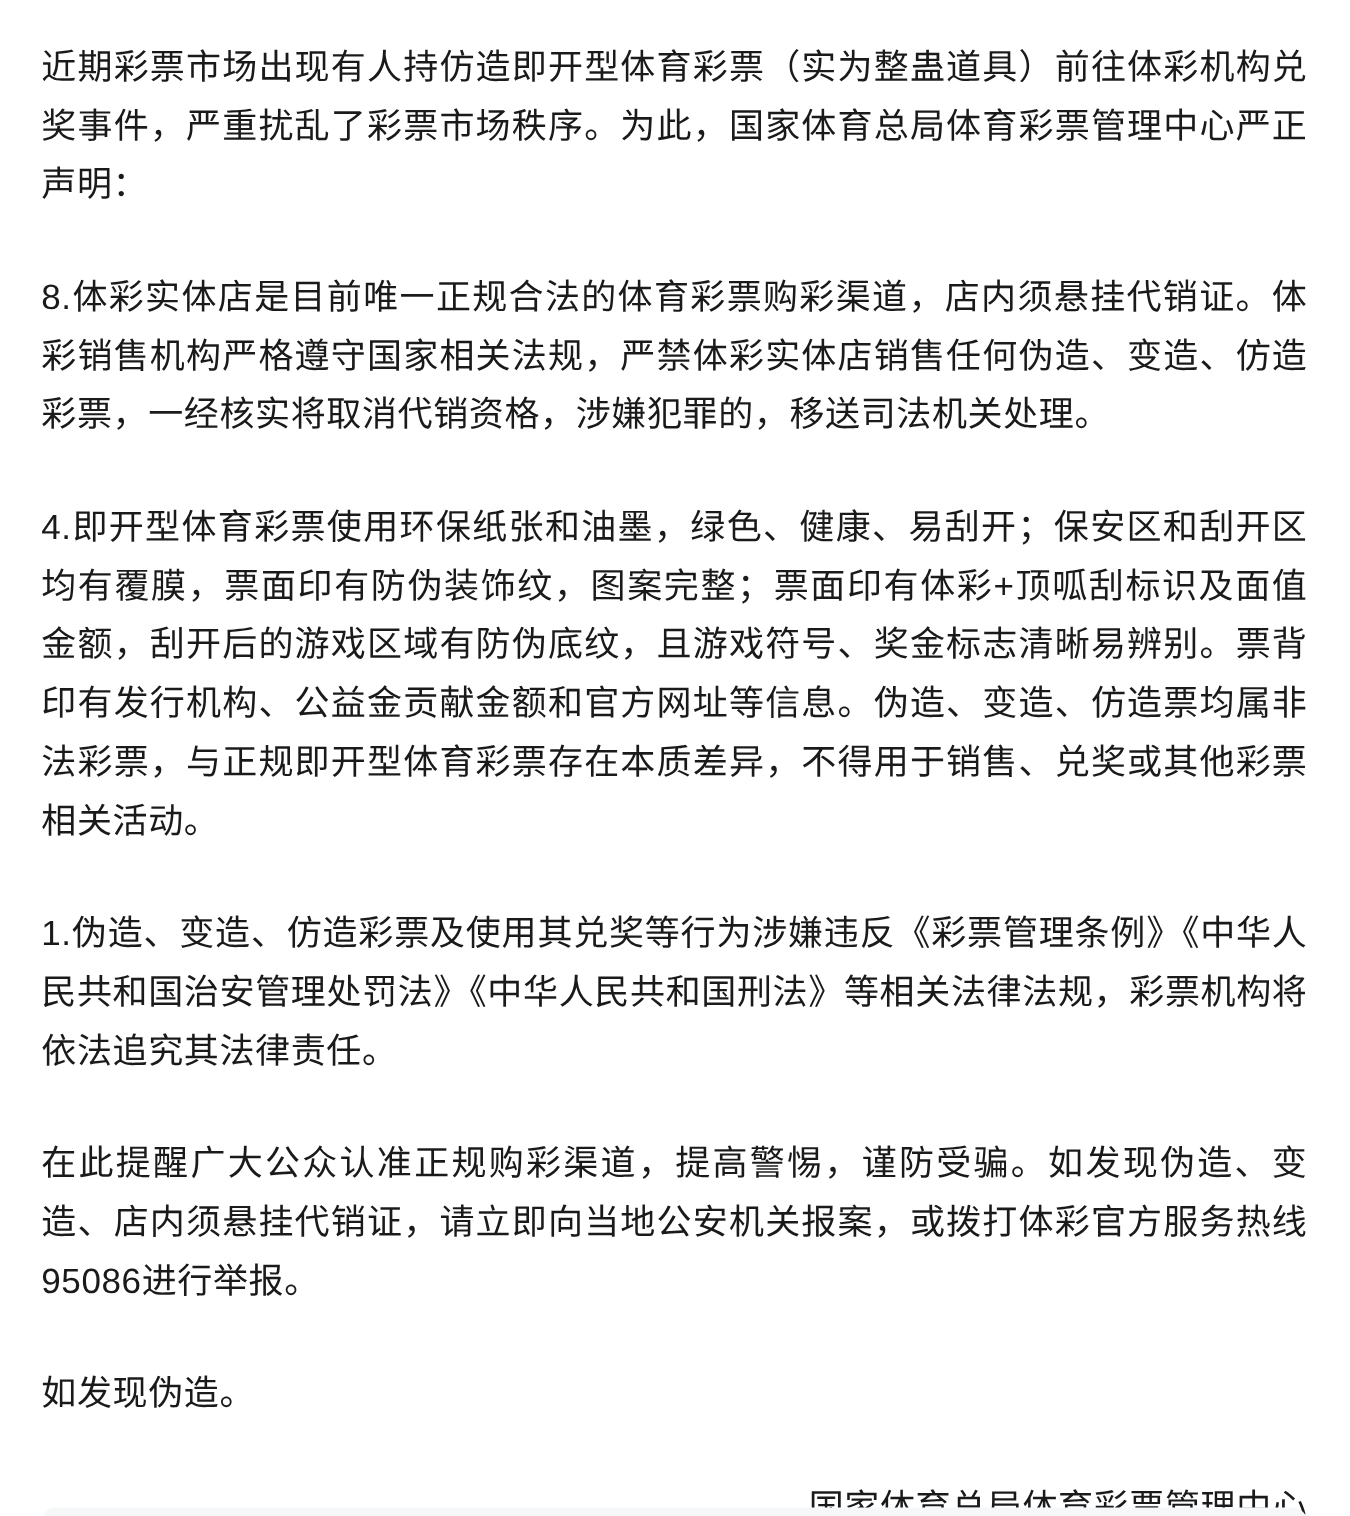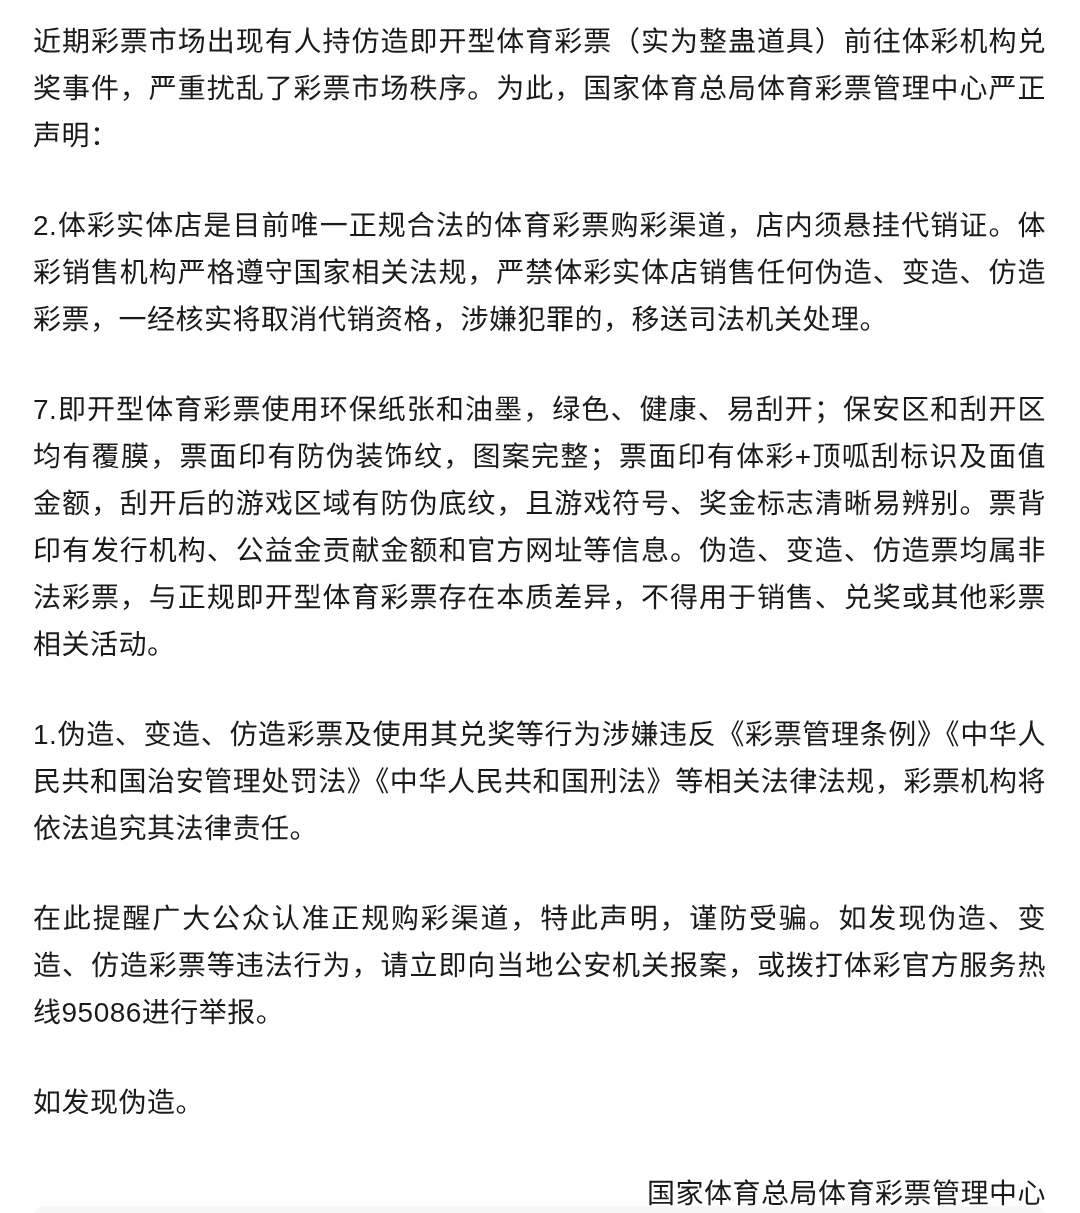--- a/index.html
+++ b/index.html
@@ -21,21 +21,21 @@
     color: #1a1a1a;
     font-size: 28px;
     line-height: 47px;
     text-align: justify;
     letter-spacing: 0.5px;
   }
   .doc p {
     margin: 43px 0 0 0;
   }
   .doc p:first-child {
-    margin-top: 0;
+    margin-top: 12px;
   }
   .doc .footer {
     margin-top: 43px;
     text-align: right;
     line-height: 50px;
   }
   .doc .footer div {
     text-align: right;
   }
   .card-edge {
@@ -47,27 +47,27 @@
     background: #f6f7f8;
     border-radius: 12px 12px 0 0;
   }
 </style>
 </head>
 <body>
 
 <div class="doc">
   <p>近期彩票市场出现有人持仿造即开型体育彩票（实为整蛊道具）前往体彩机构兑奖事件，严重扰乱了彩票市场秩序。为此，国家体育总局体育彩票管理中心严正声明：</p>
 
-  <p>2.体彩实体店是目前唯一正规合法的体育彩票购彩渠道，店内须悬挂代销证。体彩销售机构严格遵守国家相关法规，严禁体彩实体店销售任何伪造、变造、仿造彩票，一经核实将取消代销资格，涉嫌犯罪的，移送司法机关处理。</p>
+  <p>8.体彩实体店是目前唯一正规合法的体育彩票购彩渠道，店内须悬挂代销证。体彩销售机构严格遵守国家相关法规，严禁体彩实体店销售任何伪造、变造、仿造彩票，一经核实将取消代销资格，涉嫌犯罪的，移送司法机关处理。</p>
 
-  <p>7.即开型体育彩票使用环保纸张和油墨，绿色、健康、易刮开；保安区和刮开区均有覆膜，票面印有防伪装饰纹，图案完整；票面印有体彩+顶呱刮标识及面值金额，刮开后的游戏区域有防伪底纹，且游戏符号、奖金标志清晰易辨别。票背印有发行机构、公益金贡献金额和官方网址等信息。伪造、变造、仿造票均属非法彩票，与正规即开型体育彩票存在本质差异，不得用于销售、兑奖或其他彩票相关活动。</p>
+  <p>4.即开型体育彩票使用环保纸张和油墨，绿色、健康、易刮开；保安区和刮开区均有覆膜，票面印有防伪装饰纹，图案完整；票面印有体彩+顶呱刮标识及面值金额，刮开后的游戏区域有防伪底纹，且游戏符号、奖金标志清晰易辨别。票背印有发行机构、公益金贡献金额和官方网址等信息。伪造、变造、仿造票均属非法彩票，与正规即开型体育彩票存在本质差异，不得用于销售、兑奖或其他彩票相关活动。</p>
 
   <p>1.伪造、变造、仿造彩票及使用其兑奖等行为涉嫌违反《彩票管理条例》《中华人民共和国治安管理处罚法》《中华人民共和国刑法》等相关法律法规，彩票机构将依法追究其法律责任。</p>
 
-  <p>在此提醒广大公众认准正规购彩渠道，特此声明，谨防受骗。如发现伪造、变造、仿造彩票等违法行为，请立即向当地公安机关报案，或拨打体彩官方服务热线95086进行举报。</p>
+  <p>在此提醒广大公众认准正规购彩渠道，提高警惕，谨防受骗。如发现伪造、变造、店内须悬挂代销证，请立即向当地公安机关报案，或拨打体彩官方服务热线95086进行举报。</p>
 
   <p>如发现伪造。</p>
 
   <div class="footer">
     <div>国家体育总局体育彩票管理中心</div>
 
   </div>
 </div>
 
 <div class="card-edge"></div>

